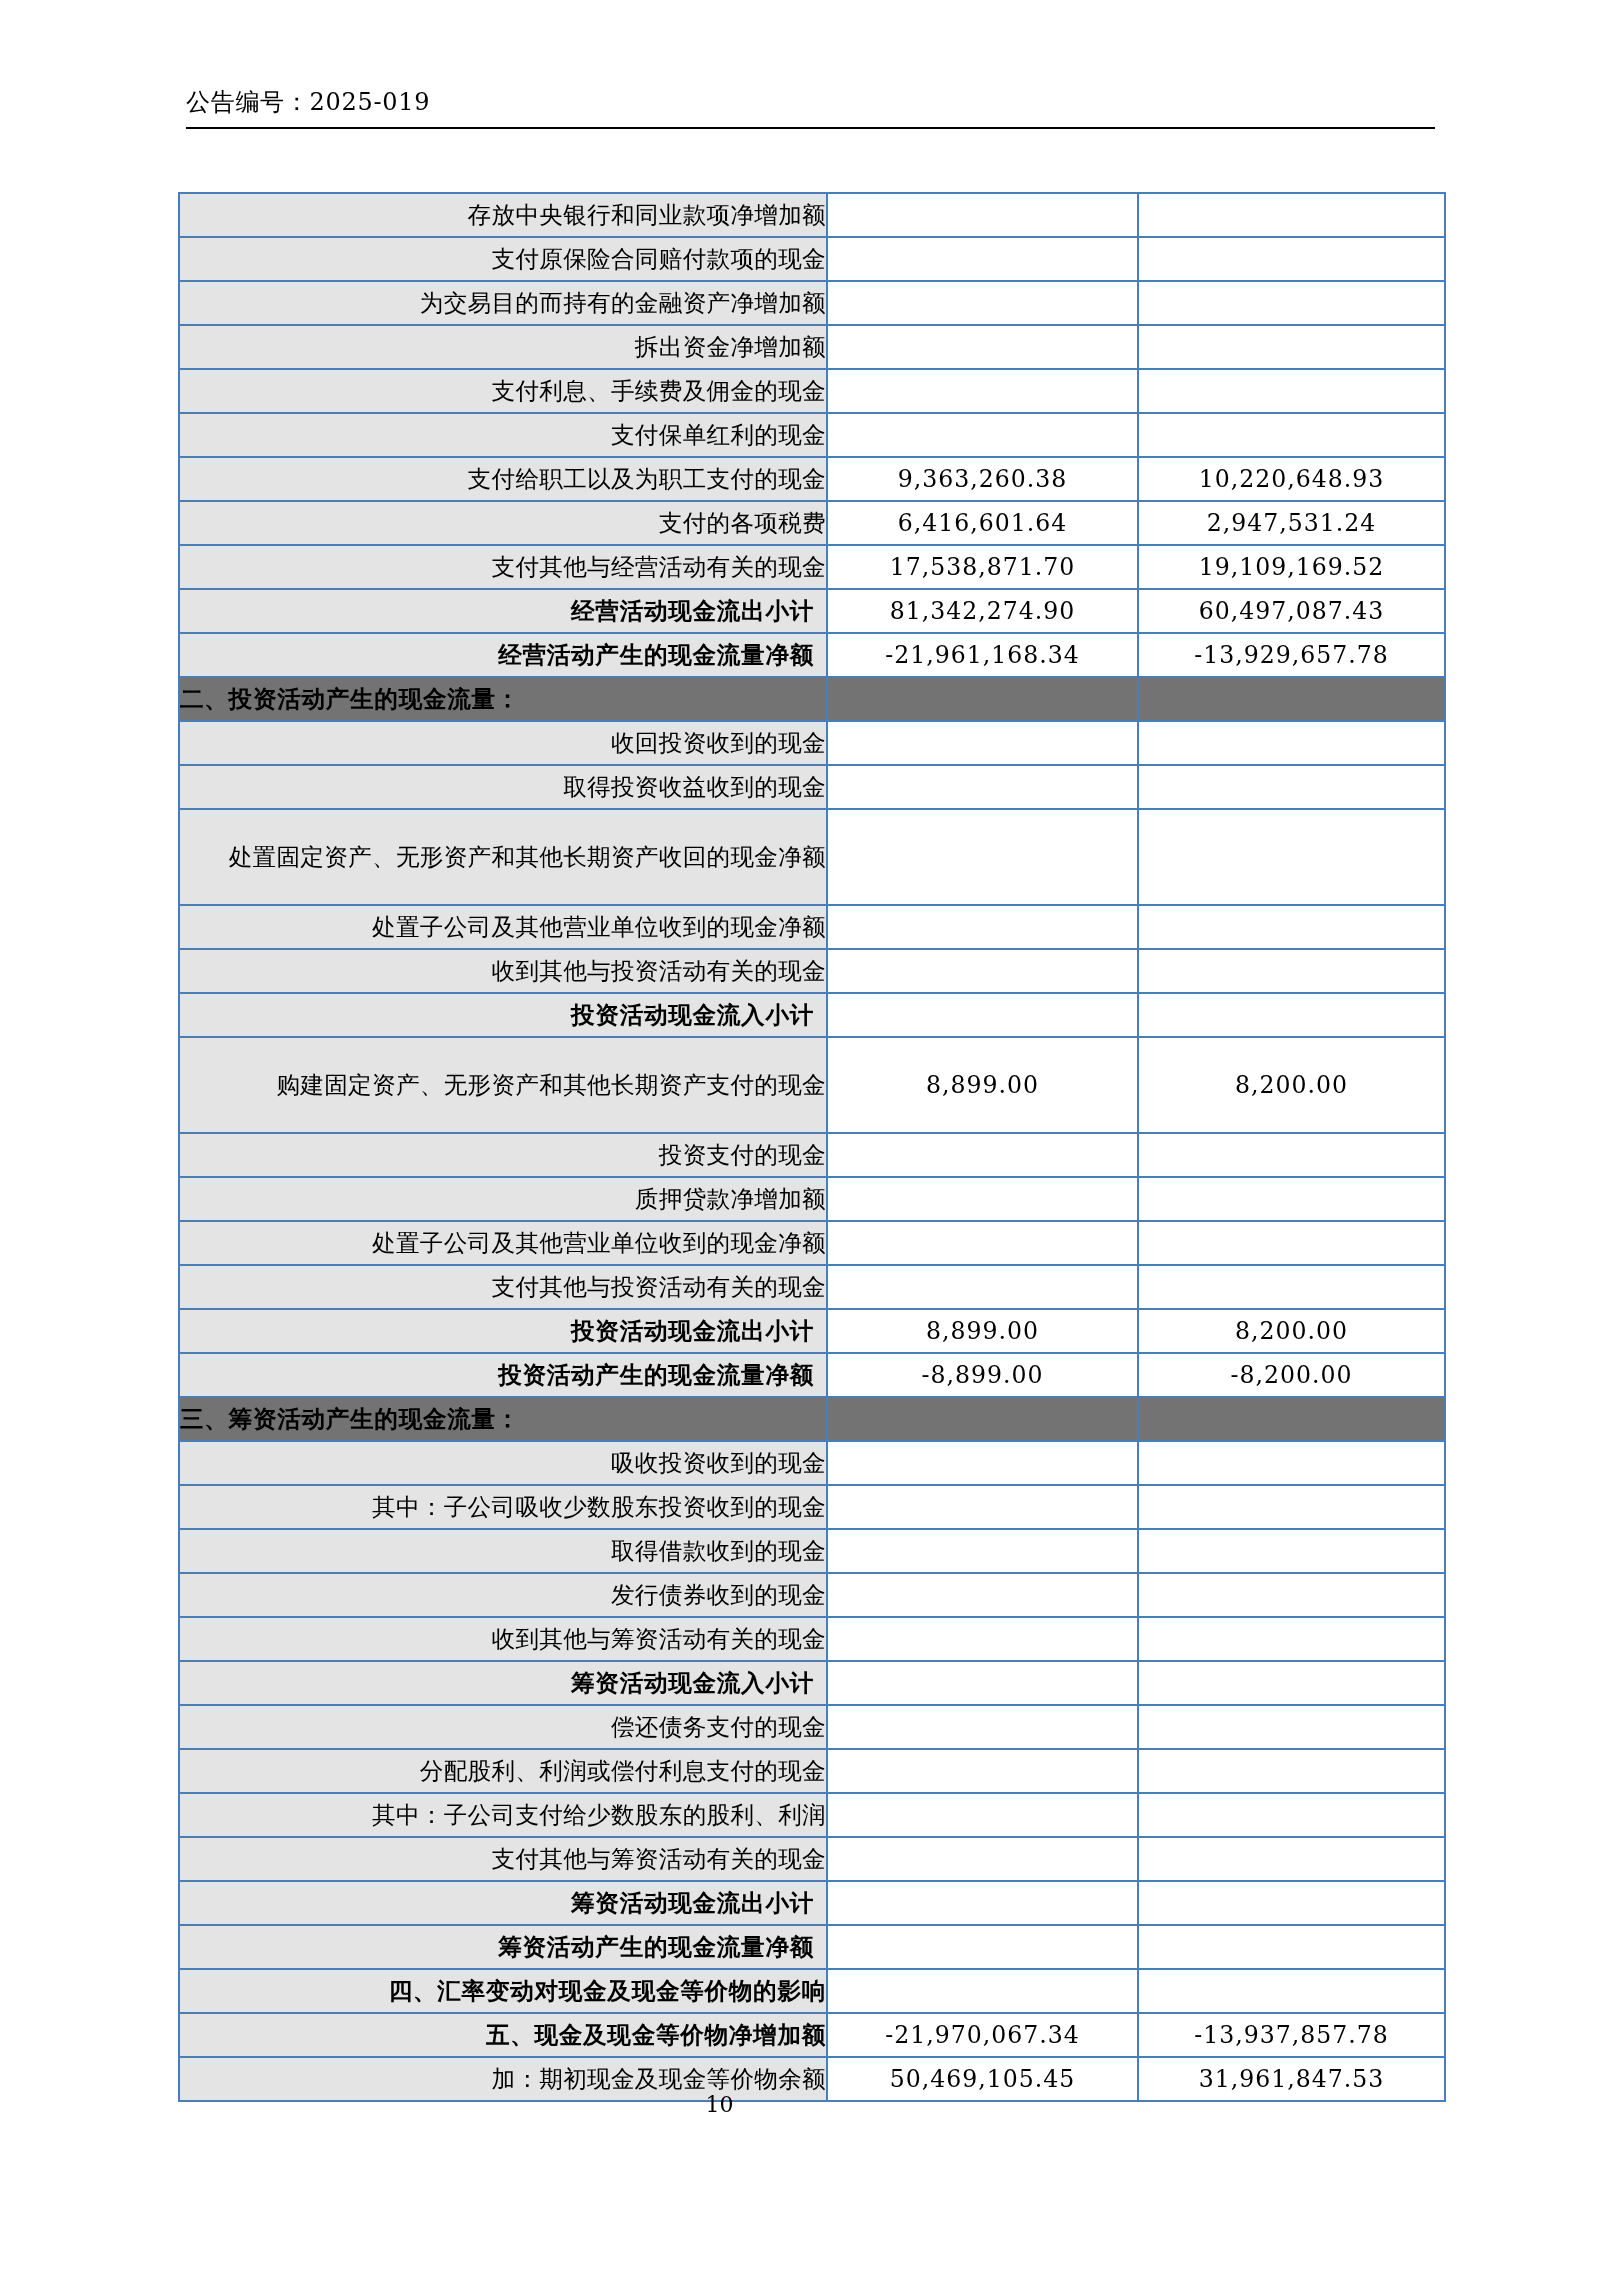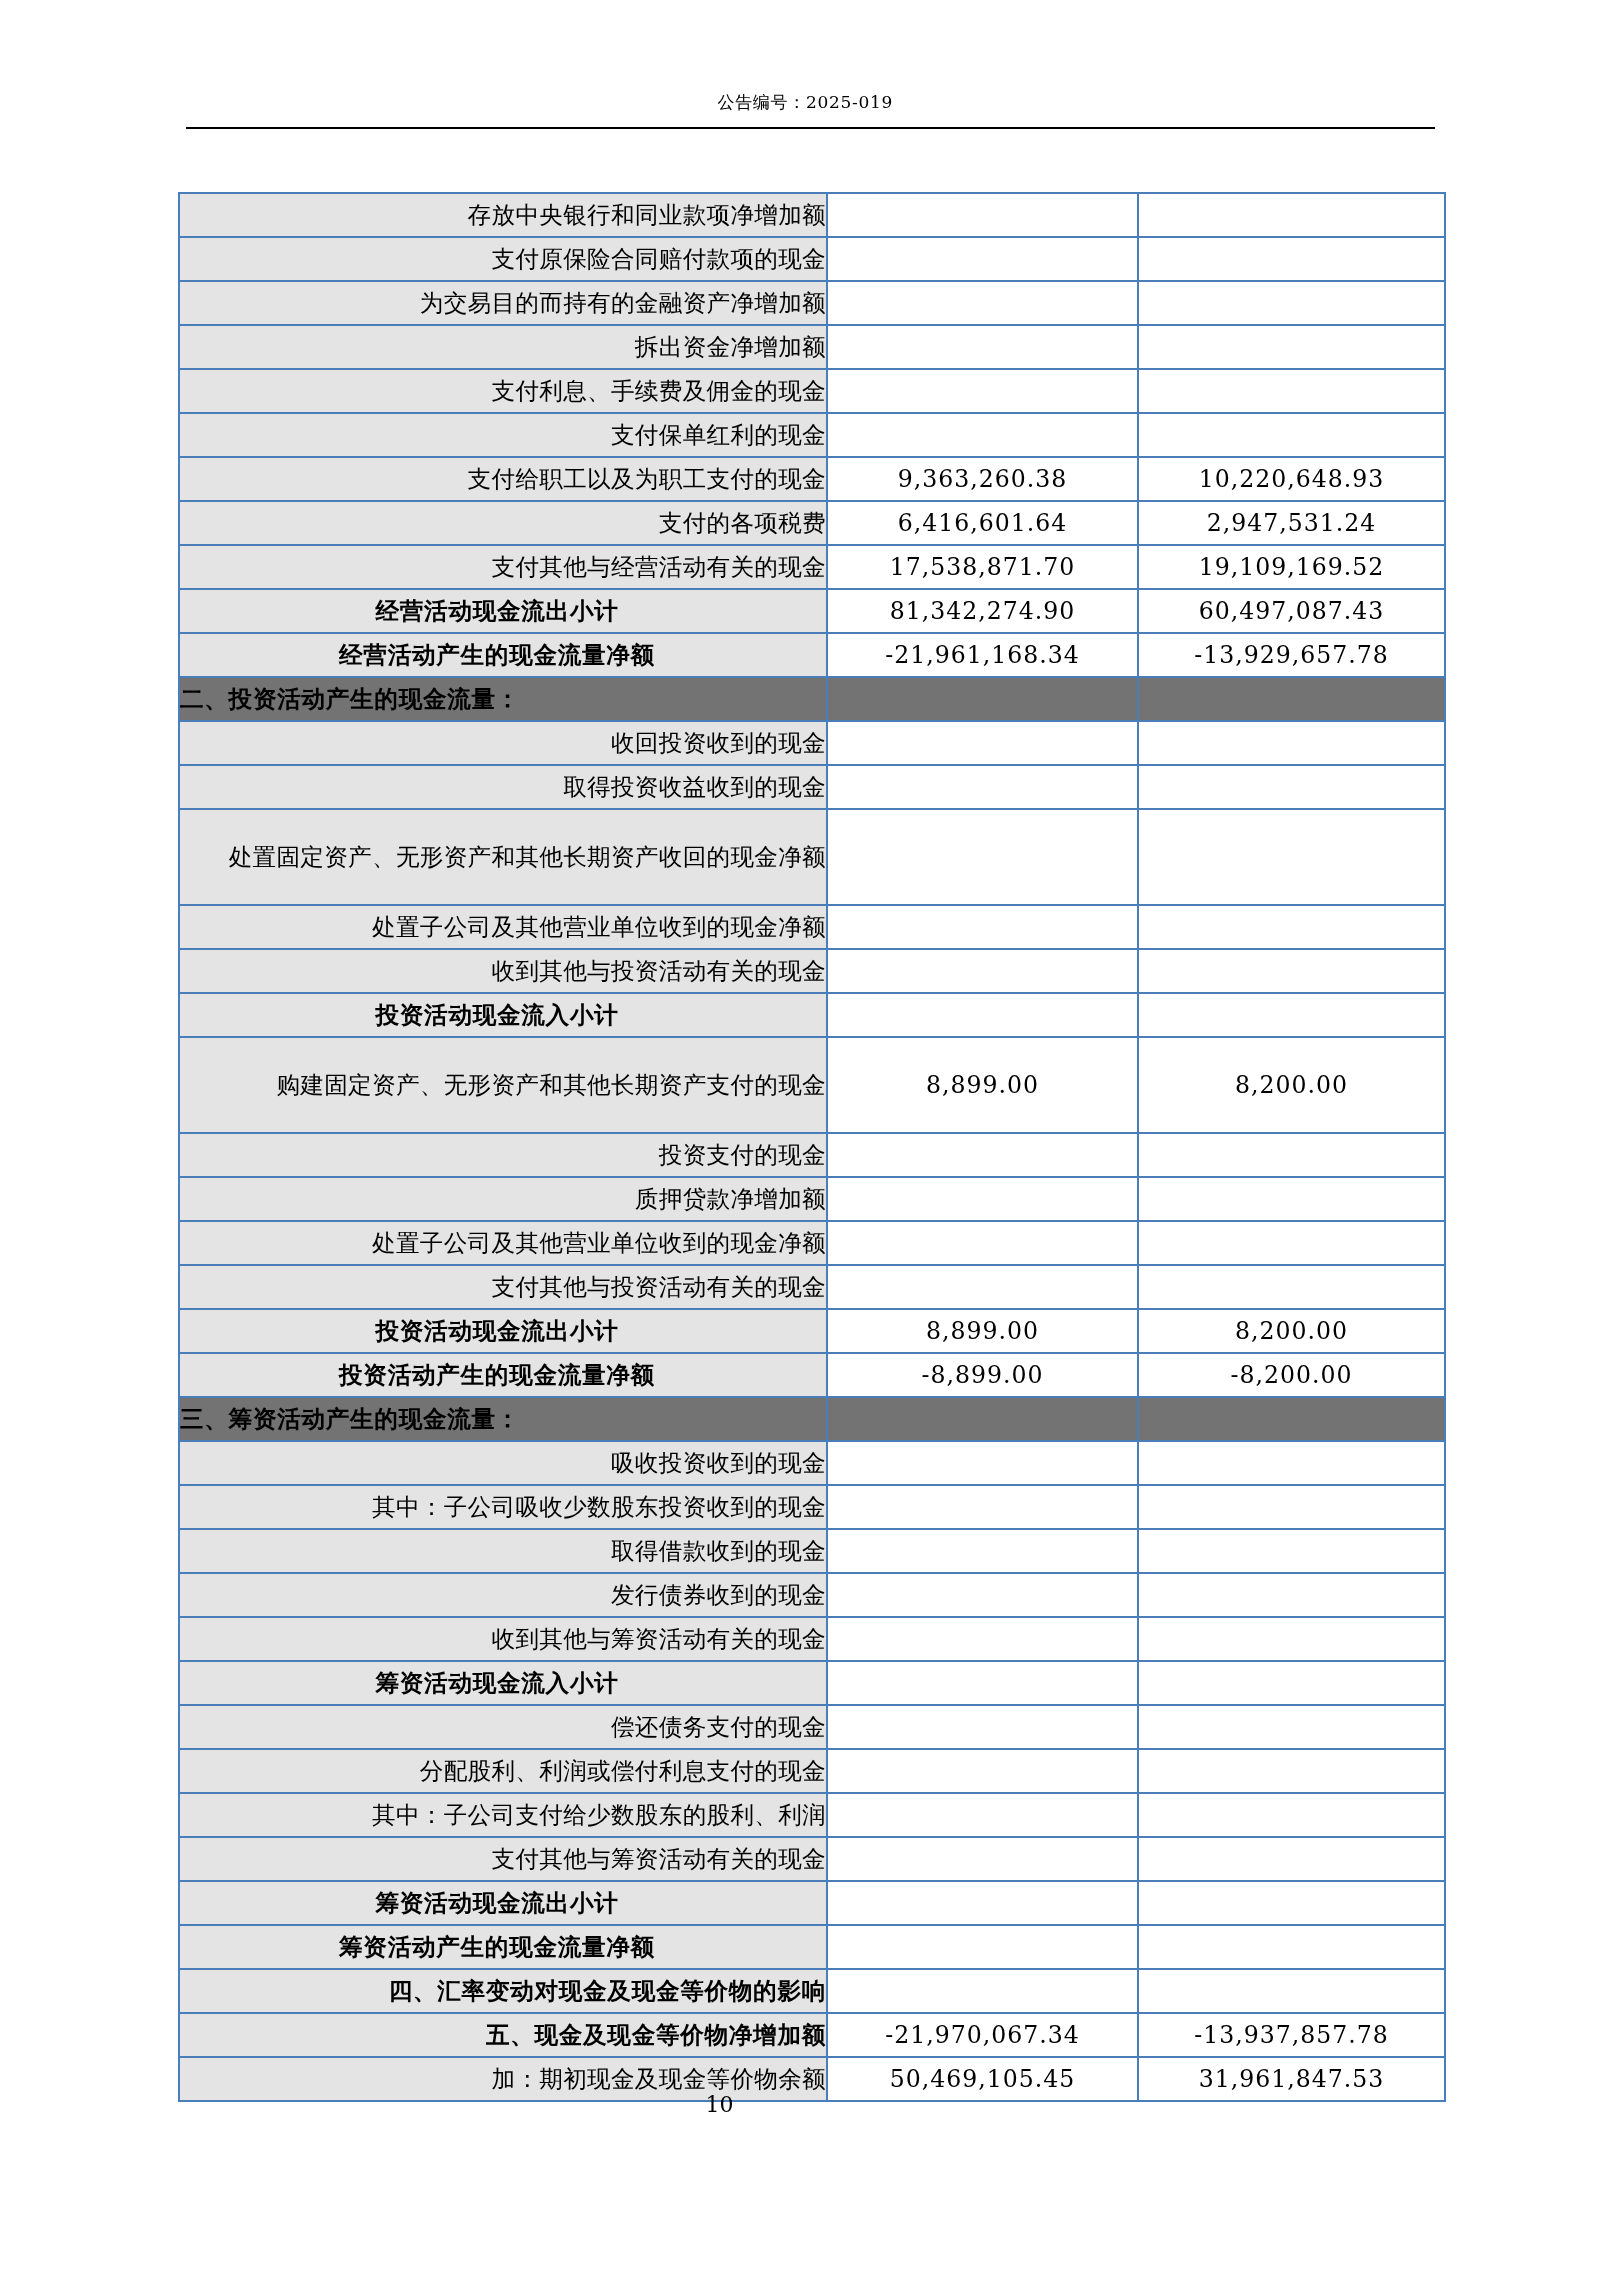--- a/index.html
+++ b/index.html
@@ -25,23 +25,23 @@
   }
 
   
   .header-zone {
     position: absolute;
     left: 186px;
     top: 85px;
     width: 1249px;
   }
   .header-text {
-    text-align: center;
-    font-family: "DejaVu Serif", "Liberation Serif", serif;
-    font-size: 17px;
+    text-align: left;
+    font-family: "DejaVu Serif", "Liberation Serif", serif;
+    font-size: 24px;
     line-height: 34px;
     letter-spacing: 0.7px;
     white-space: nowrap;
     padding-right: 10.5px;
   }
   .header-rule {
     margin-top: 7.9px;
     border-top: 2.6px solid #000000;
     width: 1249px;
   }
@@ -81,21 +81,21 @@
     text-align: right;
     letter-spacing: 0.3px;
   }
   td.label.twoline {
     line-height: 42px;
     padding-top: 1.3px;
     padding-bottom: 1.3px;
   }
   
   td.label.subtotal {
-    text-align: center;
+    text-align: right;
     font-weight: bold;
     padding-left: 0;
     padding-right: 12px;
     letter-spacing: 0.7px;
   }
   
   tr.section td {
     background: #737373;
   }
   tr.section td.label {

